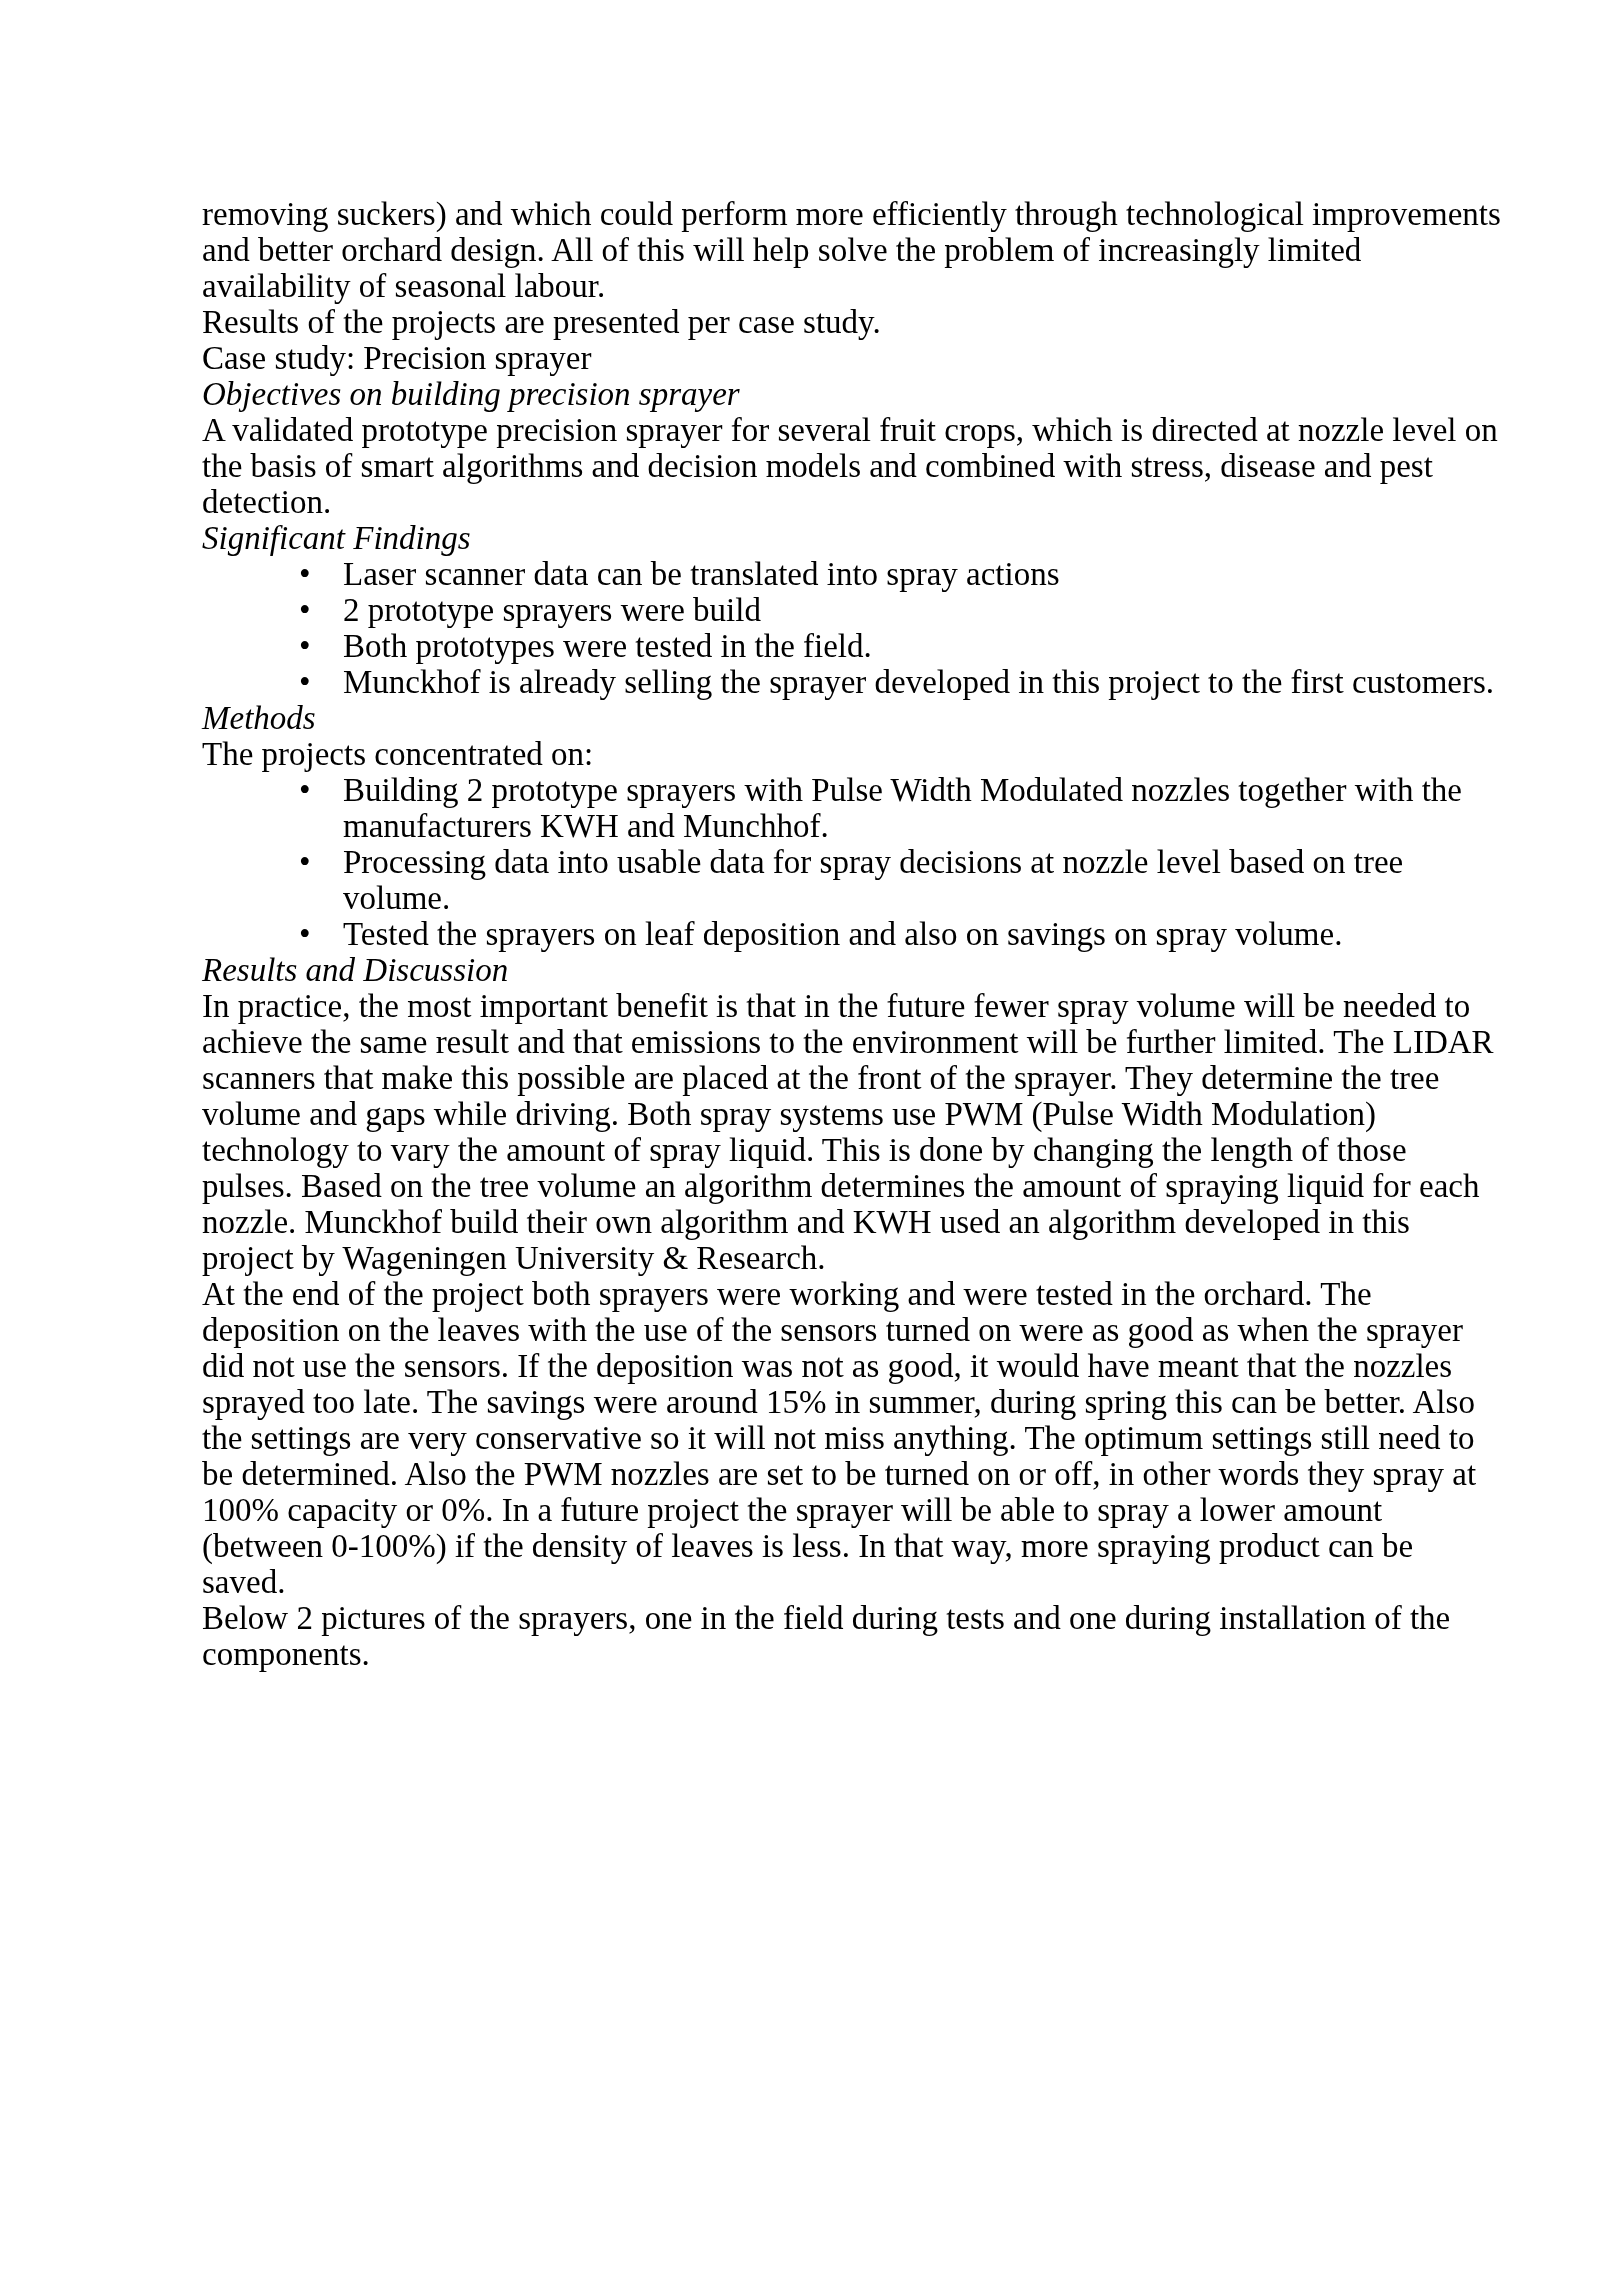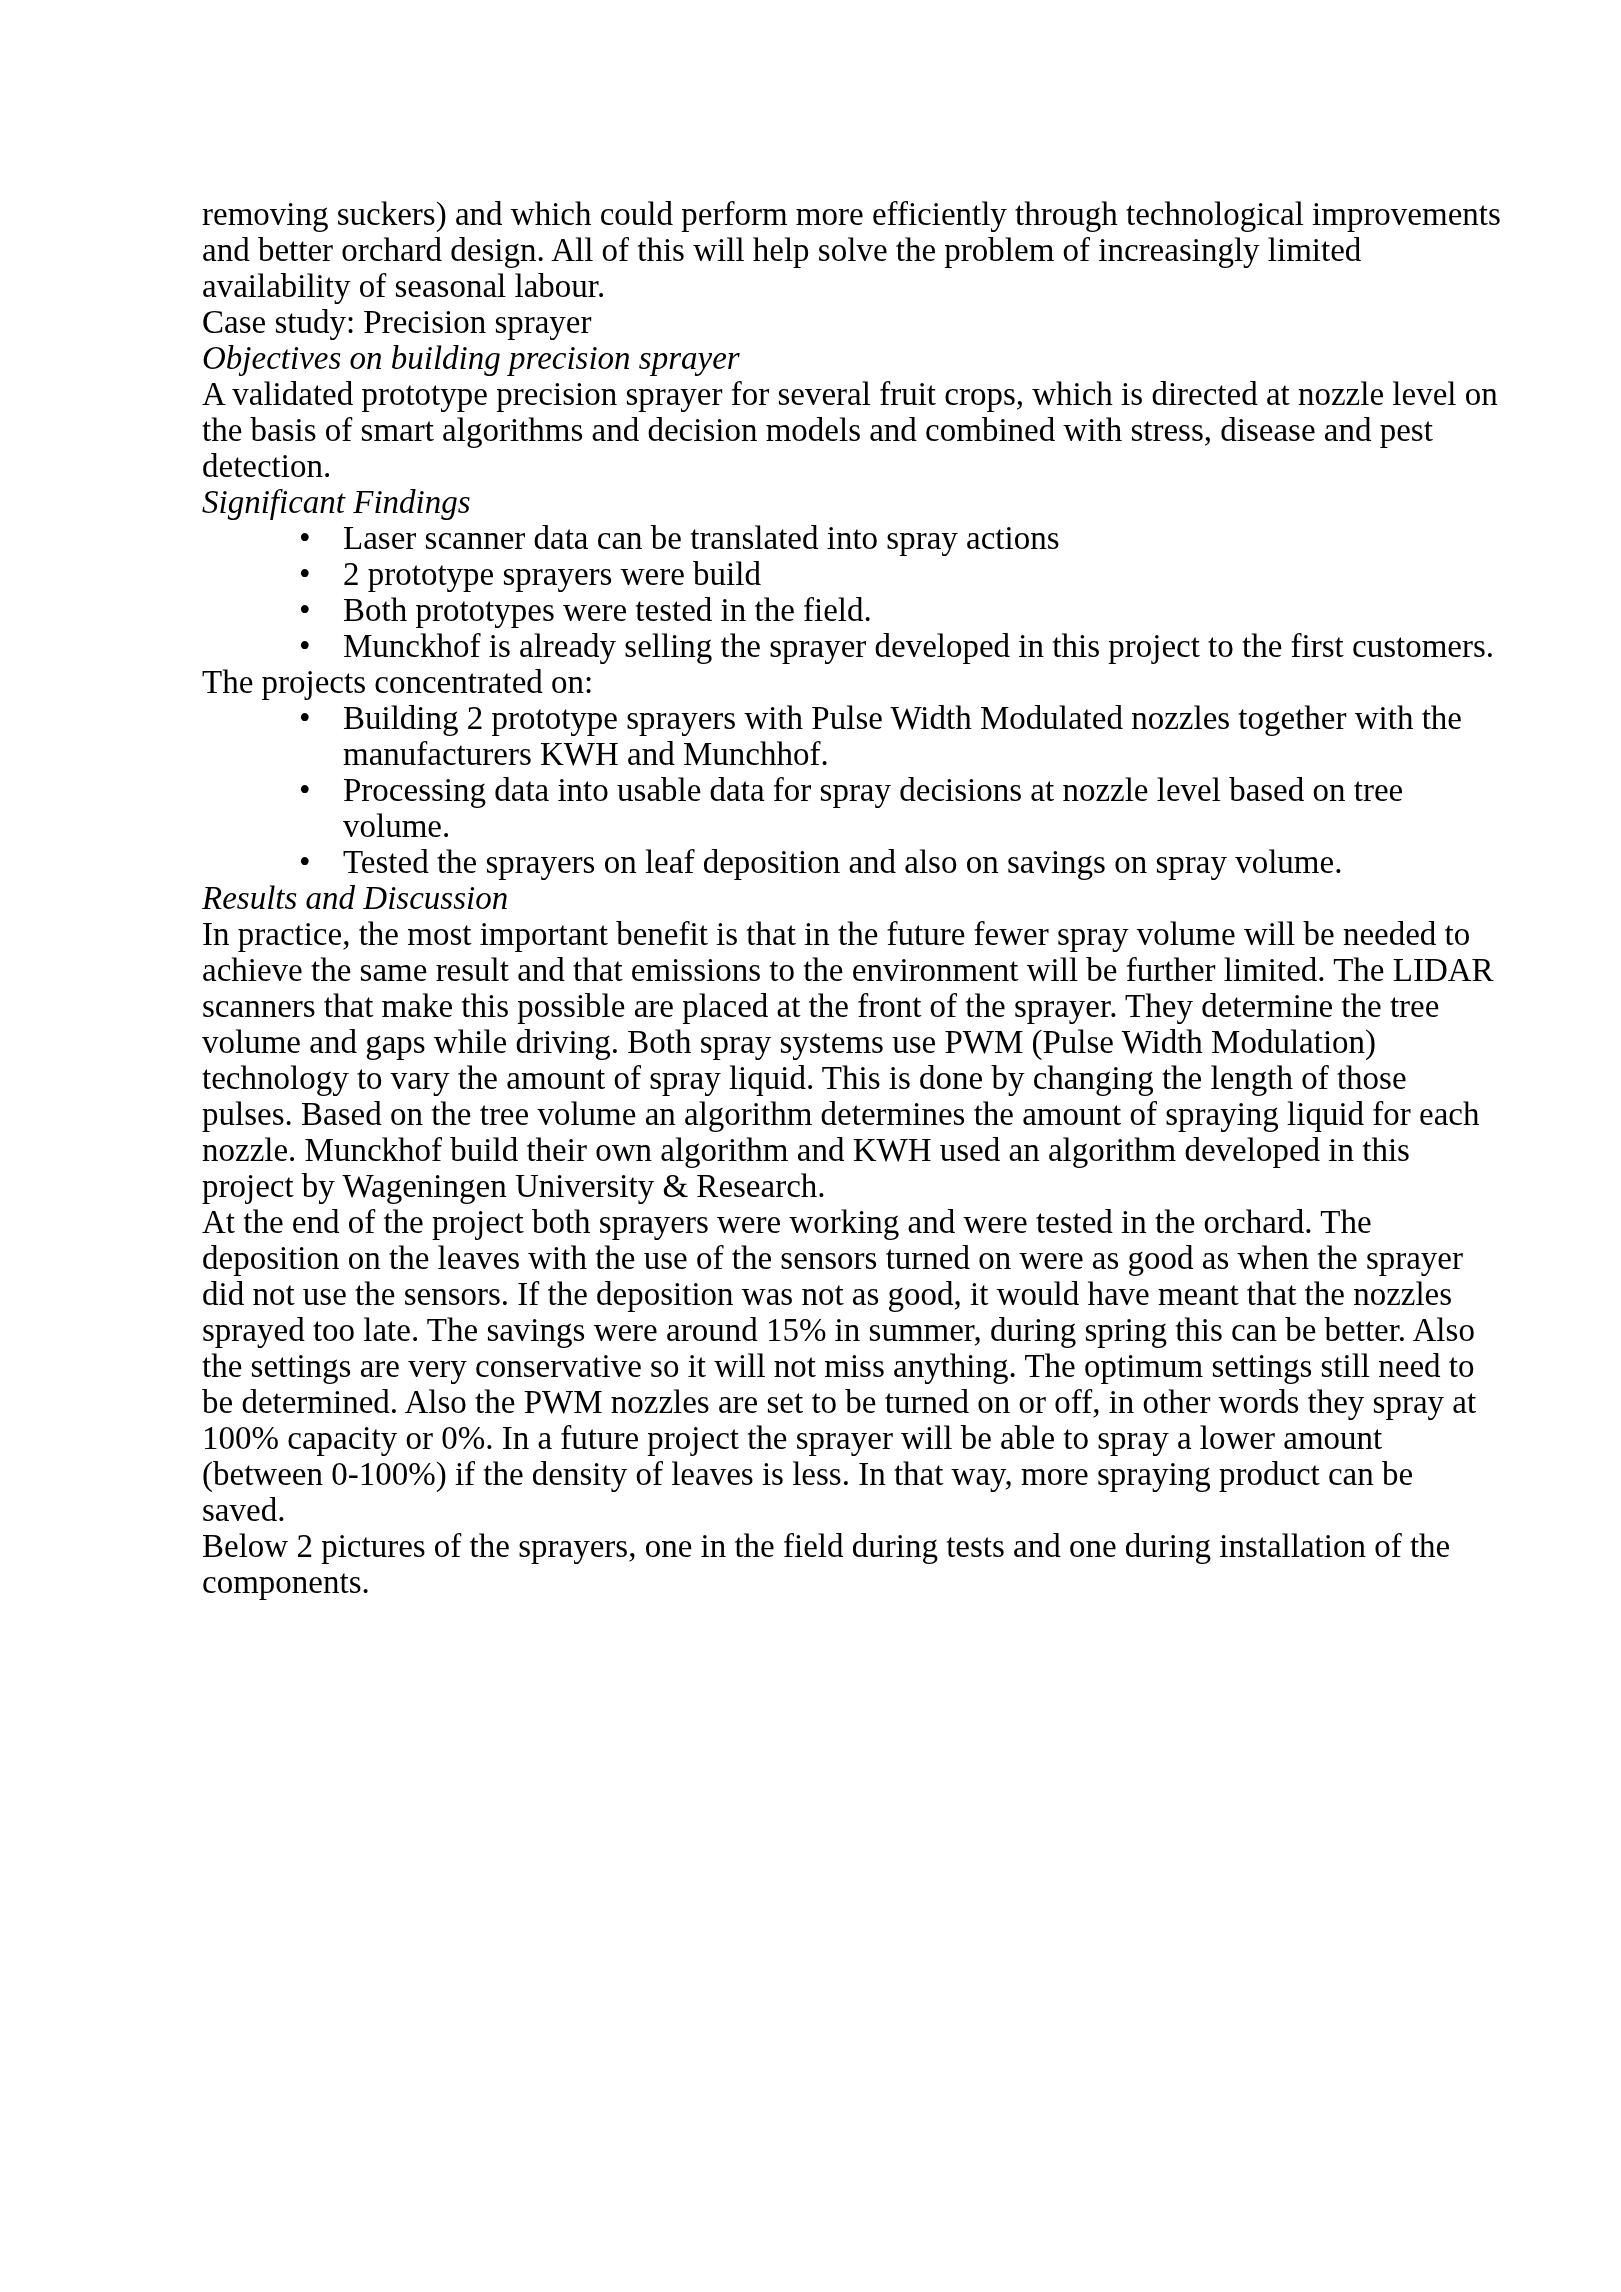--- a/index.html
+++ b/index.html
@@ -57,38 +57,40 @@
       top: 0;
     }
   </style>
 </head>
 <body>
 
 <div class="page">
 
   <p class="blk">removing suckers) and which could perform more efficiently through technological improvements and better orchard design. All of this will help solve the problem of increasingly limited availability of seasonal labour.</p>
 
+  <p class="blk">Results of the projects are presented per case study.</p>
 
   <h2 class="blk heading-bold">Case study: Precision sprayer</h2>
 
   <section class="blk">
     <h3 class="heading-italic">Objectives on building precision sprayer</h3>
     <p>A validated prototype precision sprayer for several fruit crops, which is directed at nozzle level on the basis of smart algorithms and decision models and combined with stress, disease and pest detection.</p>
   </section>
 
   <h3 class="blk heading-italic">Significant Findings</h3>
 
   <ul class="blk doc-list">
     <li>Laser scanner data can be translated into spray actions</li>
     <li>2 prototype sprayers were build</li>
     <li>Both prototypes were tested in the field.</li>
     <li>Munckhof is already selling the sprayer developed in this project to the first customers.</li>
   </ul>
 
   <section class="blk">
+    <h3 class="heading-italic">Methods</h3>
     <p>The projects concentrated on:</p>
   </section>
 
   <ul class="blk doc-list">
     <li>Building 2 prototype sprayers with Pulse Width Modulated nozzles together with the manufacturers KWH and Munchhof.</li>
     <li>Processing data into usable data for spray decisions at nozzle level based on tree volume.</li>
     <li>Tested the sprayers on leaf deposition and also on savings on spray volume.</li>
   </ul>
 
   <section class="blk">

